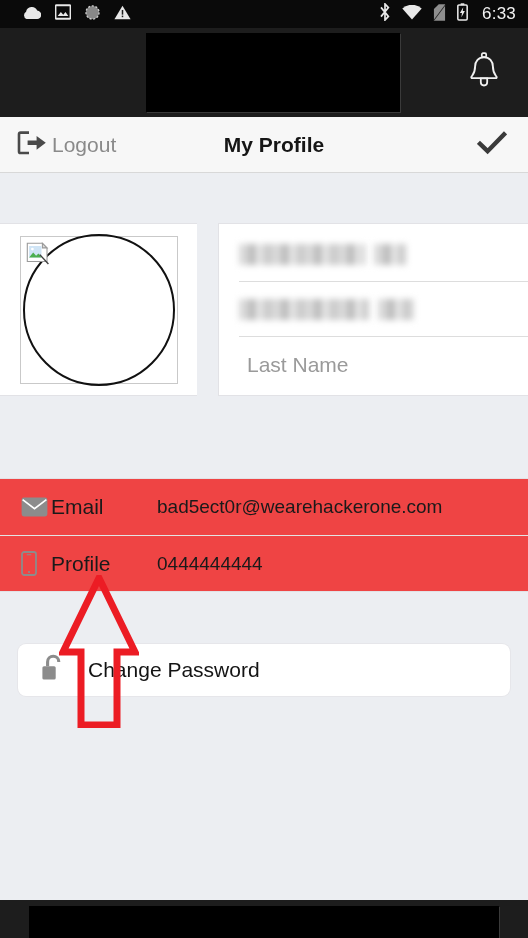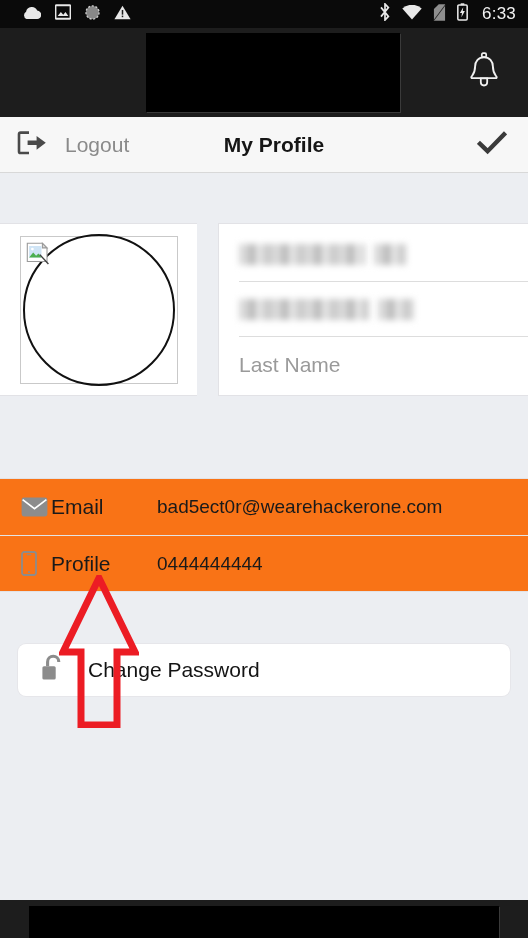--- a/index.html
+++ b/index.html
@@ -78,21 +78,21 @@
     position: relative;
     height: 56px;
     background: #f7f7f7;
     border-bottom: 1px solid #d8d8d8;
     display: flex;
     align-items: center;
   }
   .tb-logout {
     display: flex;
     align-items: center;
-    gap: 18px;
+    gap: 5px;
     padding-left: 17px;
     height: 100%;
     cursor: pointer;
   }
   .tb-logout-label {
     font-size: 21px;
     color: #8a8a8a;
   }
   .tb-title {
     position: absolute;
@@ -183,20 +183,21 @@
   .field {
     height: 55px;
     display: flex;
     align-items: center;
     border-bottom: 1px solid #dddddd;
   }
   .field:last-child { border-bottom: none; }
   .field-placeholder {
     font-size: 21px;
     color: #9a9a9a;
+    margin-left: 8px;
   }
   .redact-blur {
     height: 21px;
     border-radius: 1px;
     filter: blur(3.4px);
     background:
       repeating-linear-gradient(90deg,
         #d9d9d9 0px, #d9d9d9 9px,
         #bdbdbd 9px, #bdbdbd 17px,
         #e6e6e6 17px, #e6e6e6 24px,
@@ -204,21 +205,21 @@
   }
   .redact-1 { width: 126px; }
   .redact-2 { width: 130px; }
   .redact-gap { width: 9px; }
   .redact-3 { width: 32px; }
   .redact-4 { width: 36px; }
 
   .gap-mid { height: 82px; background: #eceef2; }
 
   .contact-card {
-    background: #f97316;
+    background: #ef4444;
     border-top: 1px solid #e2e2e6;
     border-bottom: 1px solid #e2e2e6;
   }
   .contact-row {
     height: 56px;
     display: flex;
     align-items: center;
     padding-left: 21px;
   }
   .contact-row + .contact-row {

